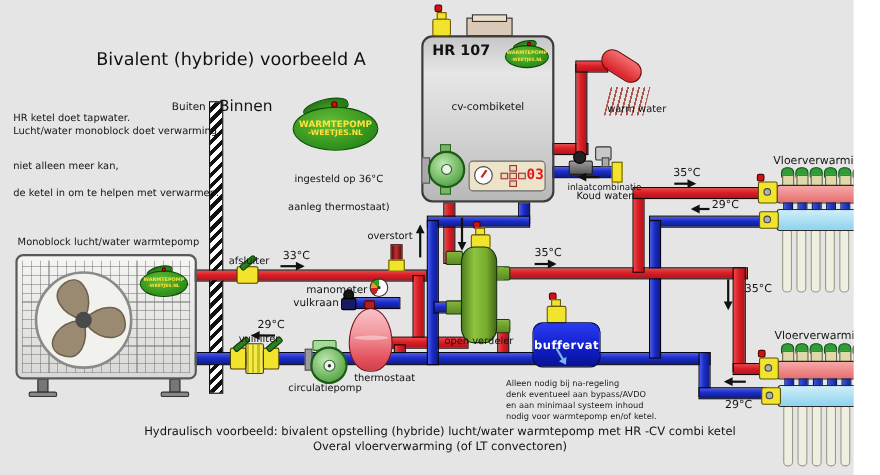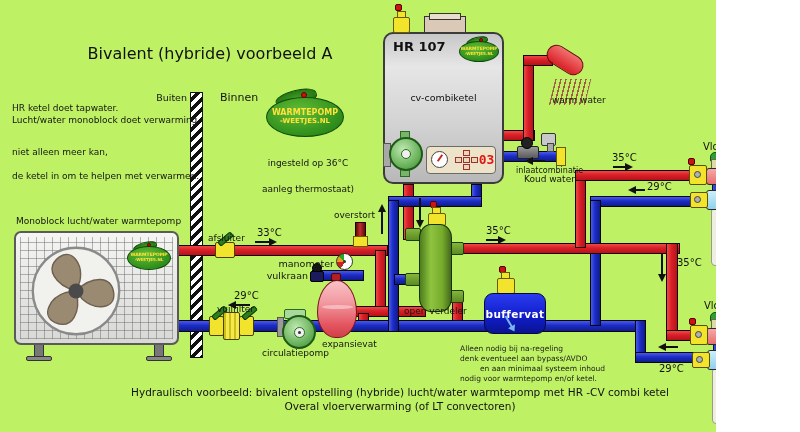--- a/index.html
+++ b/index.html
@@ -1,16 +1,16 @@
 <!DOCTYPE html>
 <html><head>
 <meta charset="utf-8">
 <style>
   html,body{margin:0;padding:0;background:#fff}
-  #stage{position:relative;width:716px;height:432px;background:#bef264;overflow:hidden;
+  #stage{position:relative;width:776px;height:432px;background:#e5e5e5;overflow:hidden;
          font-family:"DejaVu Sans","Liberation Sans",sans-serif;color:#111}
   #stage *{box-sizing:border-box}
   .abs{position:absolute}
   
   .pr{position:absolute;background:linear-gradient(180deg,#f04848 0%,#d81f26 45%,#b6121c 100%);border:1.5px solid #150505;z-index:3}
   .prv{background:linear-gradient(90deg,#f04848 0%,#d81f26 45%,#b6121c 100%)}
   .pb{position:absolute;background:linear-gradient(180deg,#4a5ae8 0%,#1b2cc8 45%,#101c86 100%);border:1.5px solid #050515;z-index:3}
   .pbv{background:linear-gradient(90deg,#4a5ae8 0%,#1b2cc8 45%,#101c86 100%)}
   
   .lbl{position:absolute;font-size:9px;line-height:11px;white-space:nowrap;color:#141414;z-index:7}
@@ -135,21 +135,21 @@
 <div id="stage">
 
   <div class="abs" style="left:60px;top:44px;width:300px;font-size:16px;text-align:center;z-index:7">Bivalent (hybride)  voorbeeld A</div>
   <div class="lbl" style="left:12px;top:103px">HR ketel doet tapwater.</div>
   <div class="lbl" style="left:12px;top:115px">Lucht/water monoblock doet verwarming.</div>
   <div class="lbl" style="left:12px;top:147px">niet alleen meer kan,</div>
   <div class="lbl" style="left:12px;top:171px">de ketel in om te helpen met verwarmen.</div>
 
   <div class="wall"></div>
   <div class="lbl" style="left:130px;top:92px;width:57px;text-align:right;font-size:9.5px">Buiten</div>
-  <div class="lbl" style="left:220px;top:92px;font-size:11px">Binnen</div>
+  <div class="lbl" style="left:199px;top:92px;font-size:14px">Binnen</div>
 
   <div class="leaf" style="left:275px;top:90px;width:42px;height:15px"></div>
   <div class="ldot" style="left:301px;top:92px;width:6px;height:6px"></div>
   <div class="logo" style="left:266px;top:97px;width:78px;height:40px">
     <div style="font-size:8px">WARMTEPOMP</div>
     <div style="font-size:7px">-WEETJES.NL</div>
   </div>
   <div class="lbl ctr" style="left:246px;top:157px;width:124px;line-height:13px">ingesteld op 36°C</div>
   <div class="lbl ctr" style="left:246px;top:183px;width:124px;line-height:13px">aanleg thermostaat)</div>
 
@@ -256,21 +256,21 @@
   <div class="lbl" style="left:334px;top:210px">overstort</div>
 
   <div class="gauge"></div>
   <div class="lbl" style="left:270px;top:258px;width:64px;text-align:right;font-size:9.5px">manometer</div>
   <div class="vk-knob"></div>
   <div class="vk-body"></div>
   <div class="lbl" style="left:256px;top:270px;width:52px;text-align:right;font-size:9.5px">vulkraan</div>
   <div class="vessel-cap"></div>
   <div class="vessel"></div>
   <div class="vessel-wave"></div>
-  <div class="lbl" style="left:322px;top:339px">expansievat</div>
+  <div class="lbl" style="left:322px;top:339px">thermostaat</div>
 
   <div class="gvalve" style="left:209px;top:316px;width:15px;height:20px"></div>
   <div class="ribbed" style="left:223px;top:312px;width:17px;height:28px"></div>
   <div class="gvalve" style="left:239px;top:316px;width:15px;height:20px"></div>
   <div class="lbl" style="left:217px;top:304px">vuilfilter</div>
   <div class="temp" style="left:234px;top:290px">29°C</div>
   <div class="aL" style="left:230px;top:304px;width:20px"></div>
   <div class="cpump-top"></div>
   <div class="cpump-fl"></div>
   <div class="cpump"></div>
@@ -290,21 +290,21 @@
 
   <div class="tv-cap" style="left:499px;top:266px"></div>
   <div class="tv-stem" style="left:501px;top:272px"></div>
   <div class="tv-body" style="left:497px;top:278px;width:18px;height:16px"></div>
   <div class="buffer">
     <span>buffervat</span>
   </div>
   <div class="buf-arrow"></div>
   <div class="note" style="left:460px;top:344px">Alleen nodig bij na-regeling</div>
   <div class="note" style="left:460px;top:354px">denk  eventueel aan bypass/AVDO</div>
-  <div class="note" style="left:480px;top:364px">en aan minimaal systeem inhoud</div>
+  <div class="note" style="left:460px;top:364px">en aan minimaal systeem inhoud</div>
   <div class="note" style="left:460px;top:374px">nodig voor warmtepomp en/of ketel.</div>
 
   <div class="temp" style="left:486px;top:225px">35°C</div>
   <div class="aR" style="left:486px;top:239px;width:18px"></div>
 
   <div class="temp" style="left:612px;top:152px">35°C</div>
   <div class="aR" style="left:613px;top:166px;width:18px"></div>
   <div class="temp" style="left:647px;top:181px">29°C</div>
   <div class="aL" style="left:630px;top:189px;width:15px"></div>
   <div class="aD" style="left:661px;top:254px;height:26px"></div>

